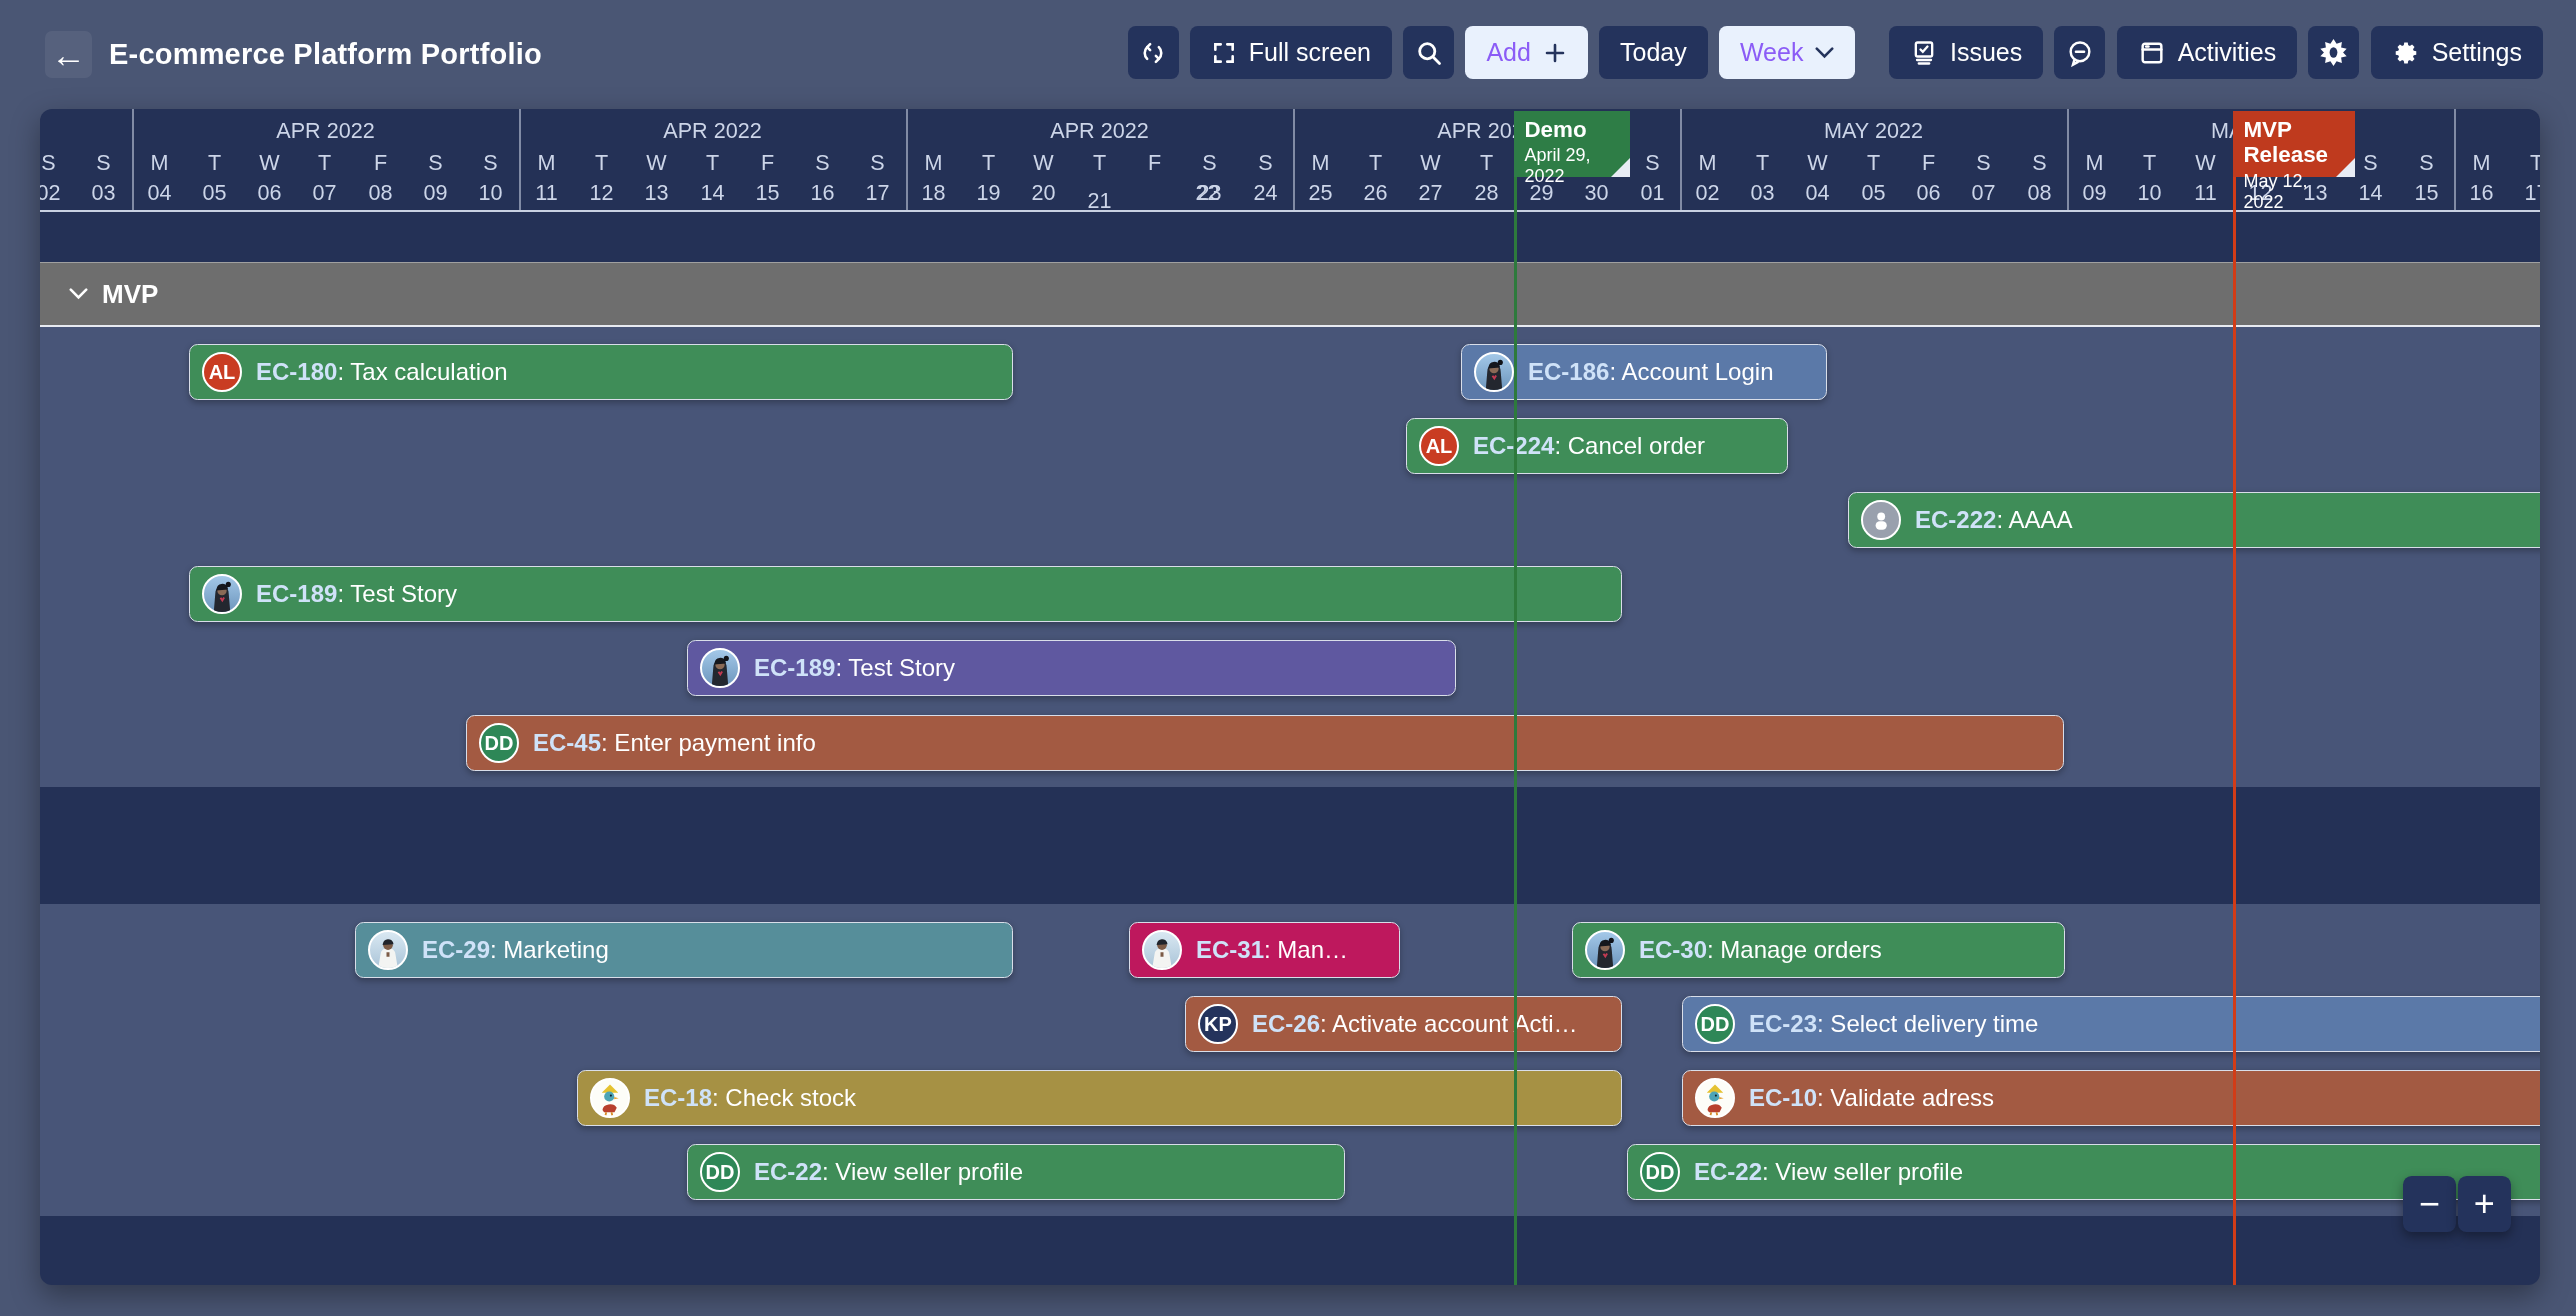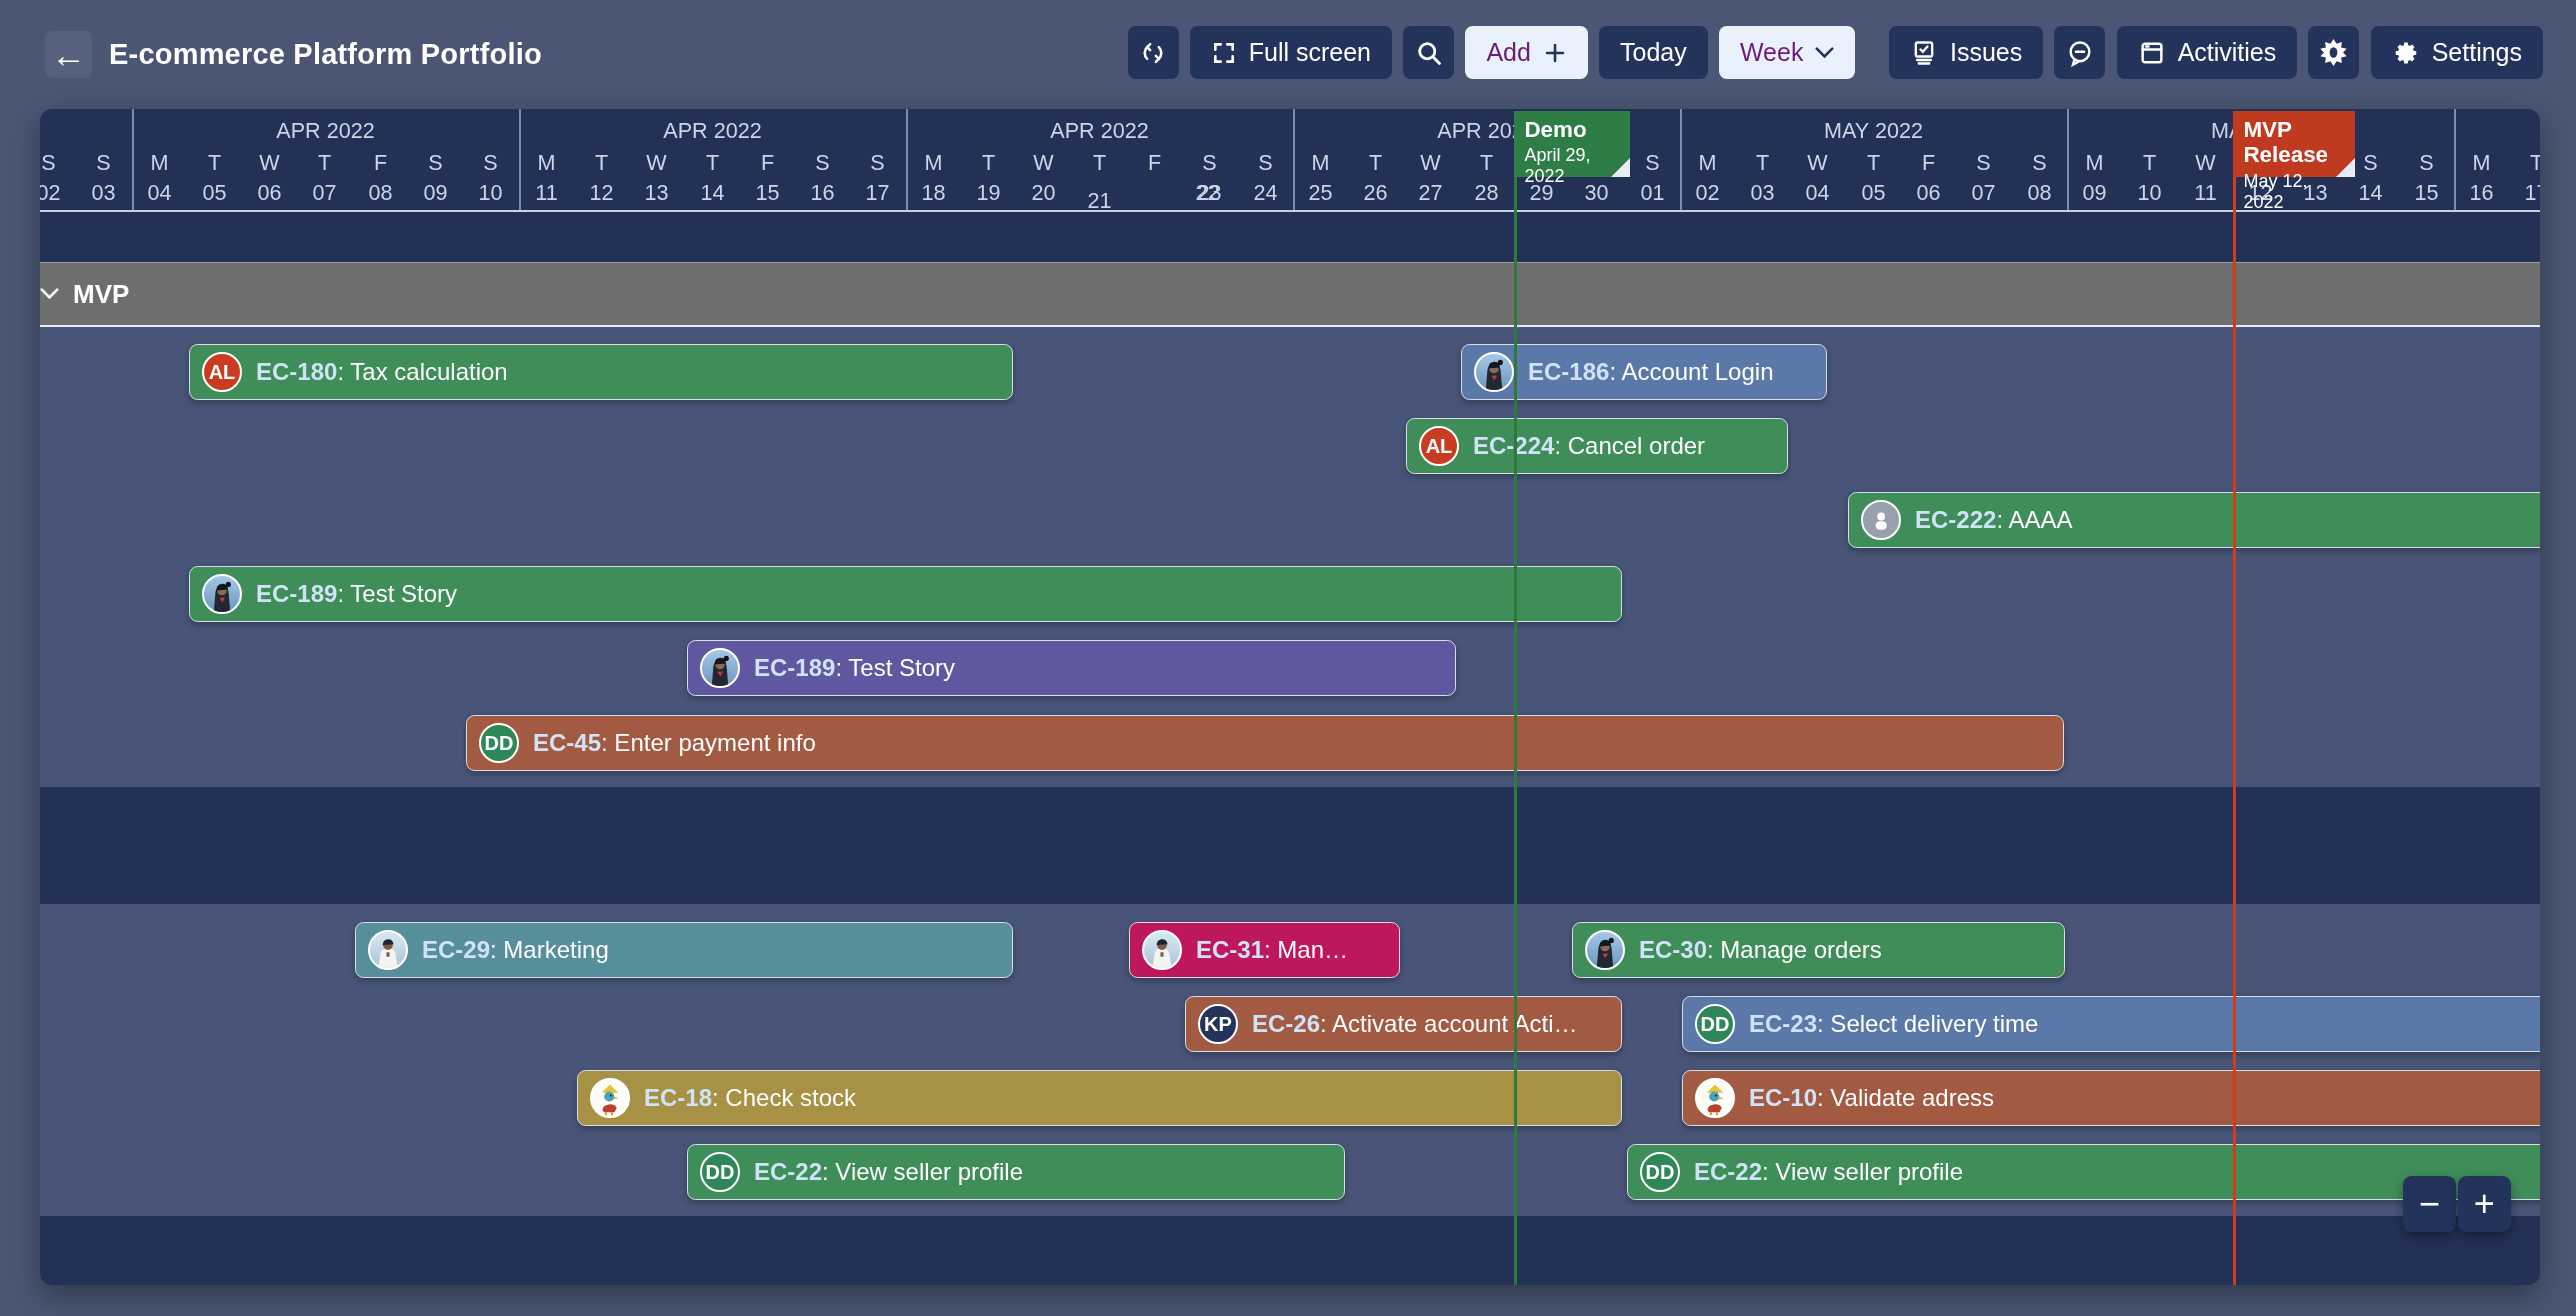--- a/index.html
+++ b/index.html
@@ -10,31 +10,31 @@
   }
   
   .titlewrap{position:absolute;left:45px;top:31px;display:flex;align-items:center;gap:17px}
   .backbtn{width:47px;height:47px;border-radius:7px;background:rgba(255,255,255,.07);
     display:flex;align-items:center;justify-content:center;color:#fff;font-size:35px;cursor:pointer}
   .apptitle{color:#fff;font-size:29px;font-weight:700;letter-spacing:0.2px}
   .toolbar{position:absolute;top:26px;right:33px;display:flex;align-items:center;gap:11.2px}
   .btn{height:53px;border-radius:7.8px;display:inline-flex;align-items:center;justify-content:center;
     gap:12px;padding:0 21px;font-size:25px;cursor:pointer;box-sizing:border-box;white-space:nowrap}
   .btn.dark{background:#24335c;color:#fff}
-  .btn.light{background:#e9f1fd;color:#701a75}
+  .btn.light{background:#e9f1fd;color:#8b5cf6}
   .iconbtn{width:51px;padding:0}
   .btn svg{display:block}
   .gap-left{margin-left:22.4px}
   
   #chart{position:absolute;left:40px;top:109px;width:2500px;height:1176px;background:#243156;
     border-radius:12px;overflow:hidden;box-shadow:0 10.4px 29px rgba(0,0,0,.35)}
   .rows{position:absolute;left:0;width:100%;background:#485578}
   .sband{position:absolute;left:0;width:100%;height:65px;background:#6e6e6e;
     border-top:0.9px solid rgba(255,255,255,.35);border-bottom:2.6px solid #e7eaf1;
-    display:flex;align-items:center;gap:14px;color:#fff;
+    display:flex;align-items:center;gap:14px;padding-left:29px;color:#fff;
     font-size:26px;font-weight:700;box-sizing:border-box;cursor:pointer}
   .hline{position:absolute;top:101px;left:0;right:0;height:1.7px;background:#c9d1e2}
   .wsep{position:absolute;top:0;height:101px;width:1.7px;background:rgba(205,214,232,.55)}
   .month{position:absolute;top:8.6px;text-align:center;color:#ccd5e8;font-size:21.6px}
   .dletter{position:absolute;top:41px;text-align:center;color:#ccd5e8;font-size:21.6px}
   .dnum{position:absolute;top:71px;text-align:center;color:#ccd5e8;font-size:21.6px}
   
   .bar{position:absolute;height:56px;border:1.7px solid #d9dee9;border-radius:8.6px;
     display:flex;align-items:center;gap:14px;padding:0 12px;box-sizing:border-box;
     white-space:nowrap;overflow:hidden;box-shadow:0 2.6px 6px rgba(0,0,0,.28);cursor:pointer}

